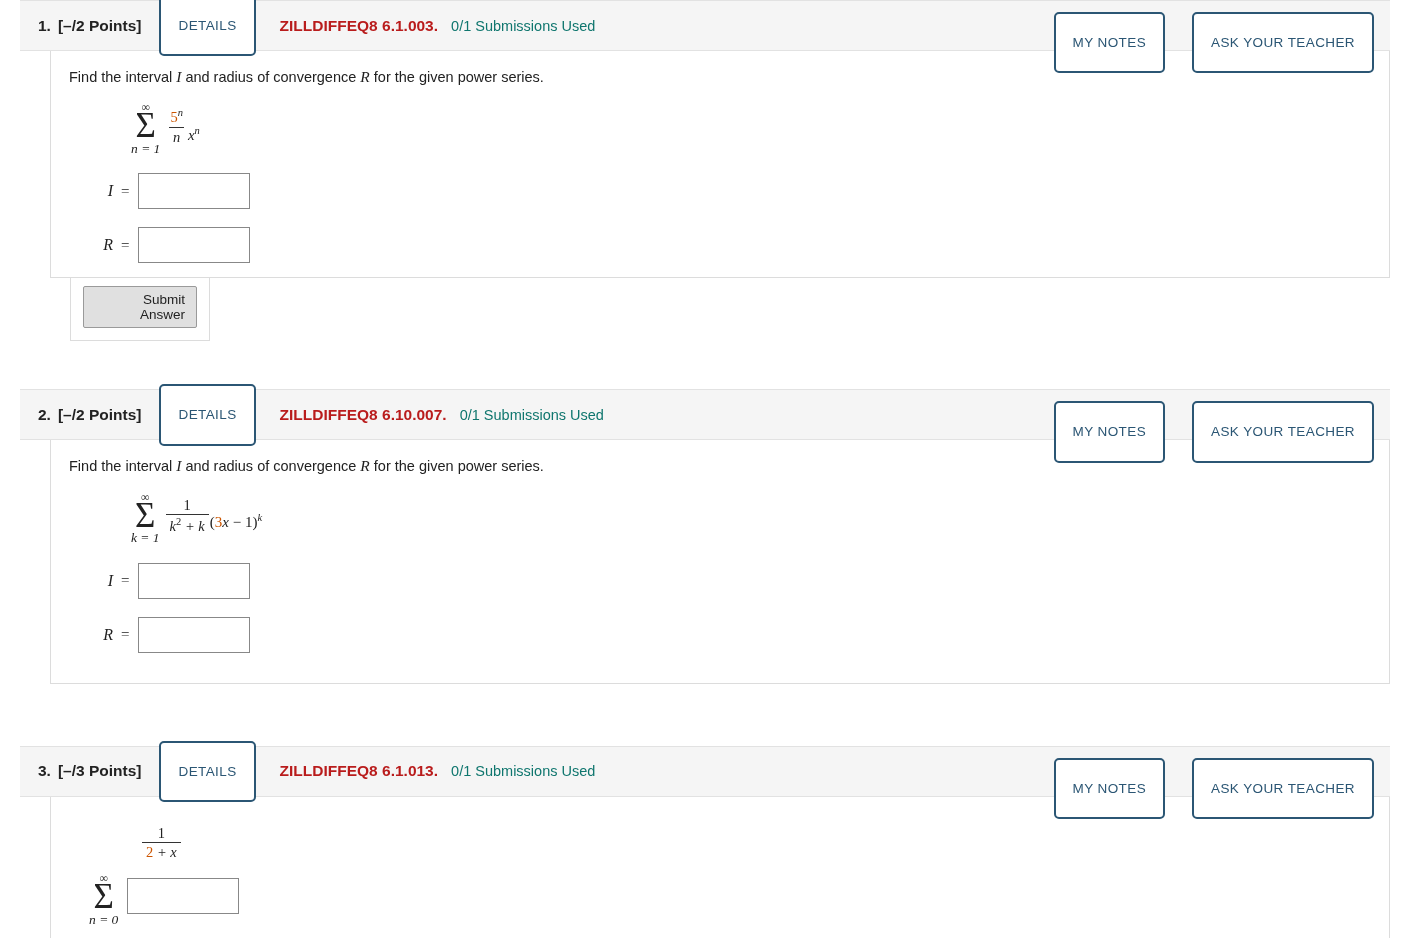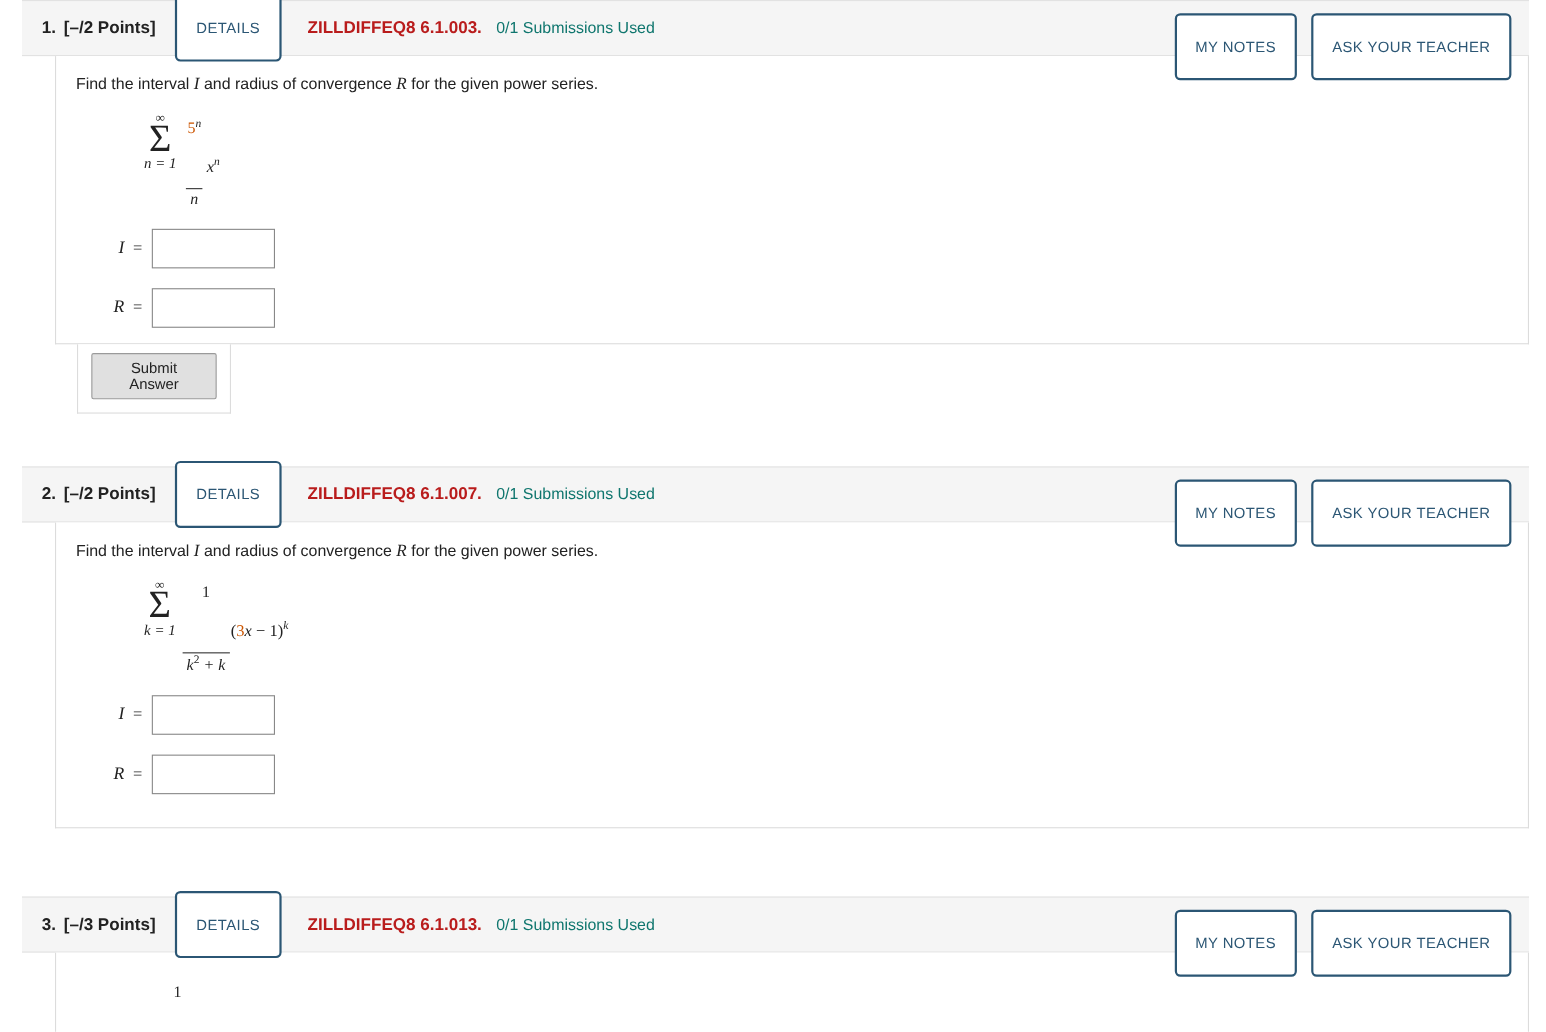--- a/index.html
+++ b/index.html
@@ -78,21 +78,21 @@
     white-space: nowrap;
   }
   .prob-subs {
     font-size: 14.5px;
     color: #0f766e;
     white-space: nowrap;
   }
 
   .header-spacer { flex: 1 1 auto; }
 
-  .hdr-right { display: flex; gap: 13px; margin-top: 34px; }
+  .hdr-right { display: flex; gap: 27px; margin-top: 34px; }
 
   
   .prob-body {
     margin-left: 50px;
     margin-right: 15px;
     border: 1px solid #dcdcdc;
     border-top: none;
     background: #ffffff;
     box-sizing: border-box;
     padding: 16px 18px 14px 18px;
@@ -124,21 +124,20 @@
   .sigma-glyph { font-size: 35px; line-height: 0.85; font-weight: 300; }
   .sigma-bot { font-size: 13.5px; font-style: italic; margin-top: 1px; white-space: nowrap; }
 
   .frac {
     display: inline-flex;
     flex-direction: column;
     align-items: center;
     vertical-align: middle;
     margin: 0 1px;
     font-family: "Liberation Serif", serif;
-    gap: 44px;
   }
   .frac .num {
     font-size: 14.5px;
     padding: 0 4px 1px 4px;
     line-height: 1.15;
   }
   .frac .den {
     font-size: 14.5px;
     border-top: 1px solid #333;
     padding: 1px 4px 0 4px;
@@ -200,20 +199,21 @@
   }
   .submit-btn {
     background: #e0e0e0;
     border: 1px solid #9a9a9a;
     border-radius: 2px;
     font-size: 13.5px;
     padding: 5px 11px;
     color: #222;
     cursor: pointer;
     font-family: "Liberation Sans", sans-serif;
+    text-align: right;
   }
 
   .gap-lg { height: 48px; }
   .gap-xl { height: 62px; }
 
   
   .sum-input-row {
     display: flex;
     align-items: flex-start;
     margin-top: 10px;
@@ -274,21 +274,21 @@
     </div>
   </div>
 
   <div class="gap-lg"></div>
 
   <div class="problem">
     <div class="prob-header">
       <span class="prob-num">2.</span>
       <span class="prob-points">[–/2 Points]</span>
       <button class="btn-outline details-btn">DETAILS</button>
-      <span class="prob-code">ZILLDIFFEQ8 6.1.007.</span>
+      <span class="prob-code">ZILLDIFFEQ8 6.10.007.</span>
       <span class="prob-subs">0/1 Submissions Used</span>
       <span class="header-spacer"></span>
       <span class="hdr-right">
         <button class="btn-outline">MY NOTES</button>
         <button class="btn-outline">ASK YOUR TEACHER</button>
       </span>
     </div>
 
     <div class="prob-body" style="padding-bottom:30px;">
       <p class="q-text"><span>Find the interval </span><i>I</i><span> and radius of convergence </span><i>R</i><span> for the given power series.</span></p>

